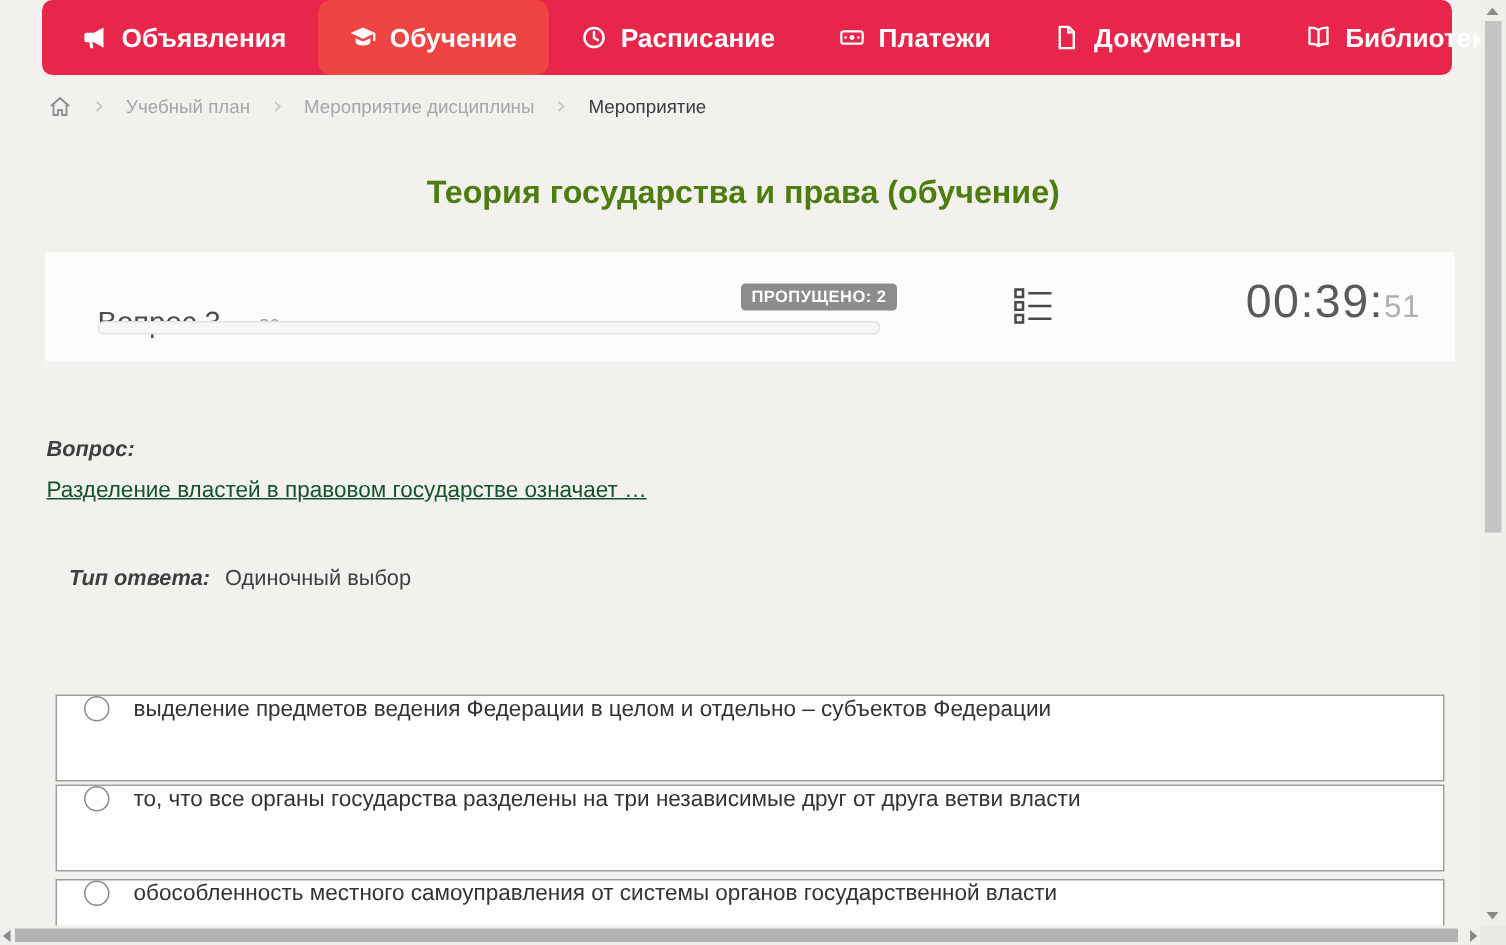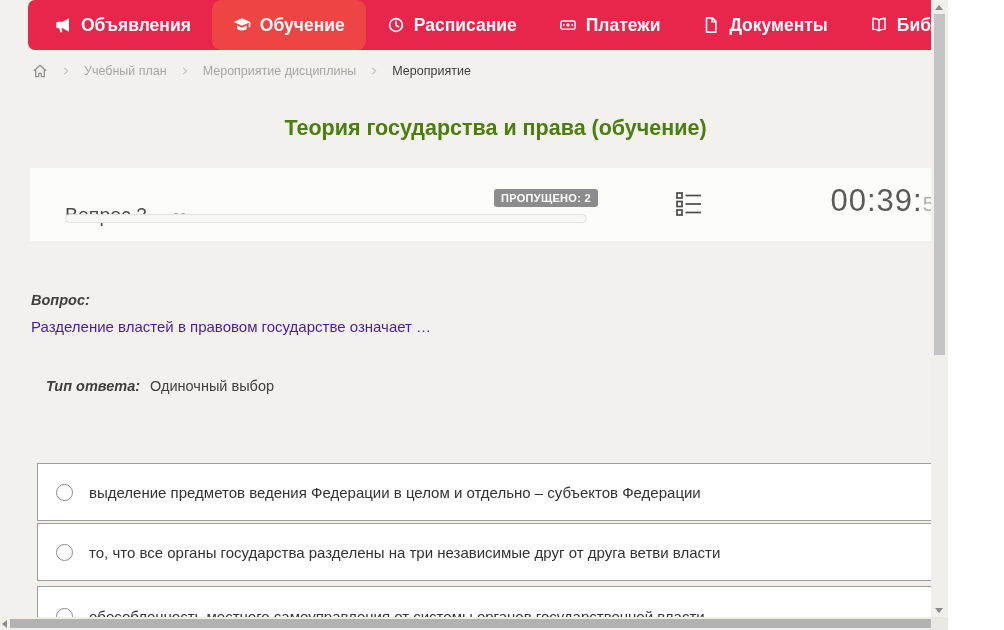--- a/index.html
+++ b/index.html
@@ -1,17 +1,17 @@
 <!DOCTYPE html>
 <html lang="ru"><head>
 <meta charset="utf-8">
 <style>
   html,body{margin:0;padding:0;}
   body{width:1004px;height:630px;font-family:"Liberation Sans",sans-serif;}
-  .screen{position:relative;width:916px;height:630px;background:#f2f1ed;overflow:hidden;padding-left:32px;}
+  .screen{position:relative;width:1004px;height:630px;background:#f2f1ed;overflow:hidden;}
 
   
   .topnav{position:absolute;left:28px;top:0;width:940px;height:50px;background:#e8254a;
           border-radius:7px;display:flex;align-items:stretch;padding-left:5px;box-sizing:border-box;}
   .nav-item{display:flex;align-items:center;gap:9px;padding:0 21px;color:#fff;
             font-weight:bold;font-size:17.5px;cursor:pointer;white-space:nowrap;}
   .nav-item.active{background:#ef4444;border-radius:9px;}
   .nav-item .icon{width:18px;height:18px;display:inline-flex;}
   .nav-item .icon svg{width:18px;height:18px;}
 
@@ -37,28 +37,28 @@
             border:1px solid #e2e2e0;border-radius:5px;overflow:hidden;}
   .progress .fill{height:100%;width:0;background:#e8254a;}
   .listicon{position:absolute;left:644px;top:21px;width:30px;height:30px;color:#4a4a4a;cursor:pointer;}
   .listicon svg{width:30px;height:30px;}
   .timer{position:absolute;right:23px;top:15px;color:#5a5a5a;font-size:31px;letter-spacing:1px;}
   .timer .sec{font-size:21px;color:#b0b0b0;letter-spacing:.5px;margin-top:40px;}
 
   
   .q-label{position:absolute;left:31px;top:292px;font-size:14.5px;font-weight:bold;
            font-style:italic;color:#3f3f3f;}
-  .q-text{position:absolute;left:31px;top:318px;font-size:15px;color:#4c1d95;}
+  .q-text{position:absolute;left:31px;top:318px;font-size:15px;color:#14532d;text-decoration:underline;}
   .q-type{position:absolute;left:31px;top:378px;font-size:14.5px;color:#3f3f3f;}
   .q-type .t-label{font-weight:bold;font-style:italic;margin-left:15px;}
   .q-type .t-value{margin-left:6px;}
 
   
   .option{position:absolute;left:37px;width:926px;height:58px;background:#fff;
-          border:1px solid #9e9e9e;box-sizing:border-box;display:flex;align-items:center;
+          border:1px solid #9e9e9e;box-sizing:border-box;display:flex;align-items:flex-start;
           padding-left:18px;cursor:pointer;}
   .option .radio{width:15px;height:15px;border:1px solid #8a8a8a;border-radius:50%;
                  background:#fff;margin-right:16px;flex:0 0 auto;}
   .option .opt-text{font-size:15px;color:#333;}
   .opt-0{top:463px;}
   .opt-1{top:523px;}
   .opt-2{top:586px;height:60px;}
 
   
   .vscroll{position:absolute;right:0;top:0;width:17px;height:630px;background:#f0efeb;}

